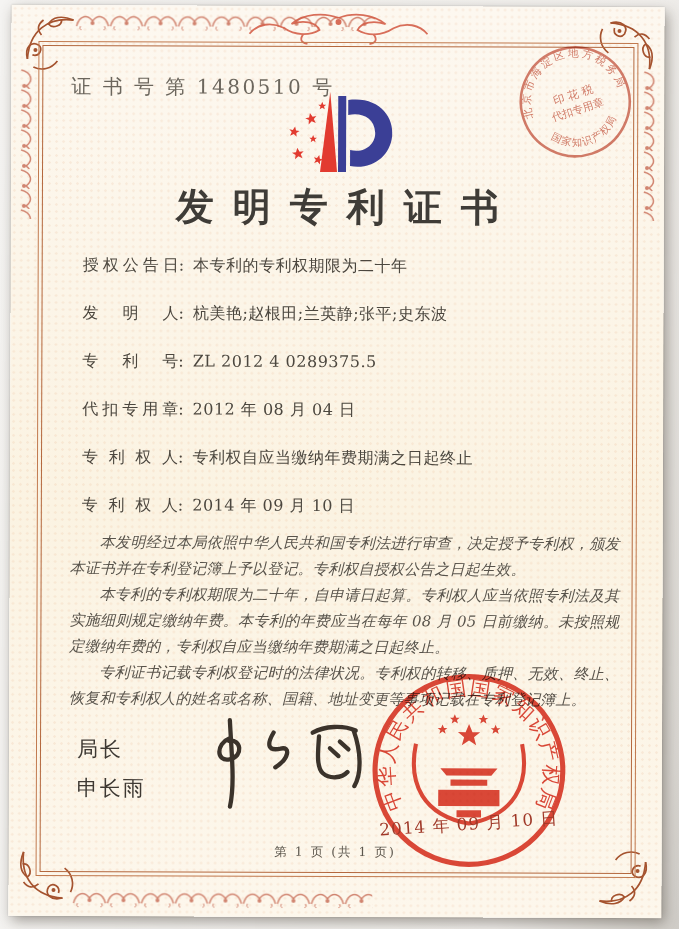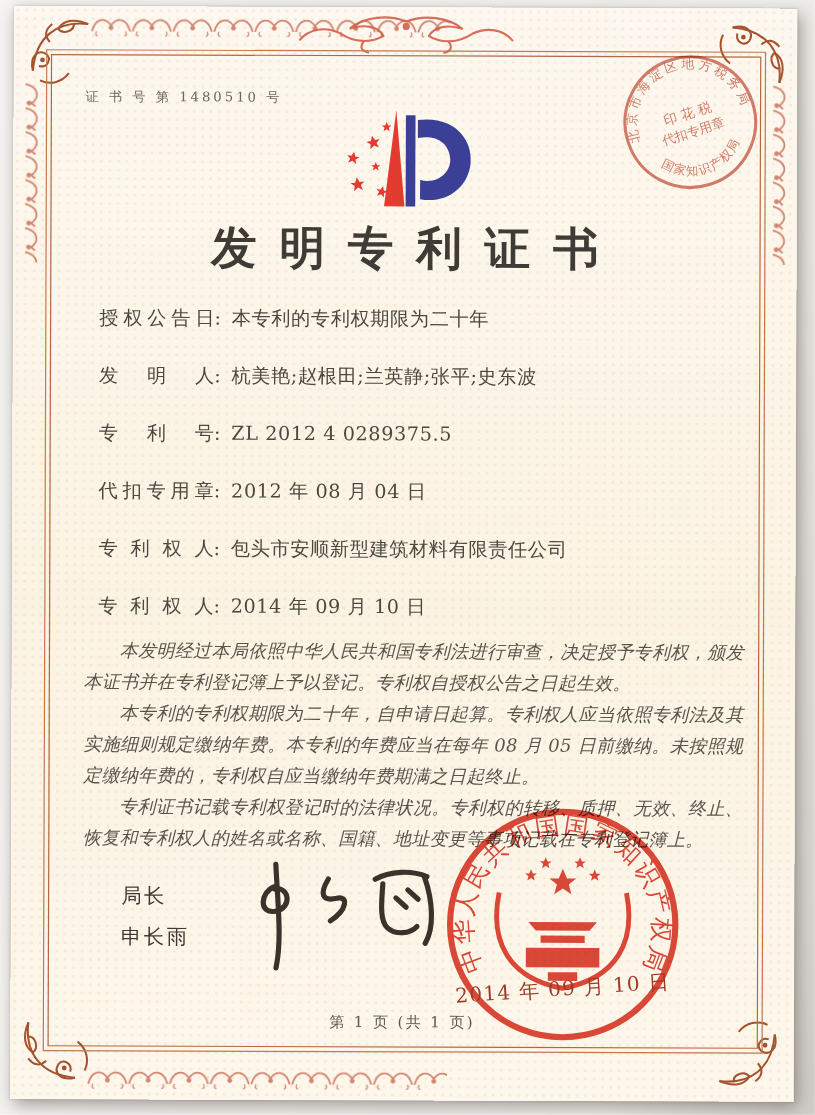--- a/index.html
+++ b/index.html
@@ -28,39 +28,39 @@
   .corner.br{right:6px;bottom:8px;transform:rotate(180deg);}
   .corner.bl{left:6px;bottom:8px;transform:rotate(270deg);}
   .center-orn{position:absolute;top:4px;left:50%;transform:translateX(-50%);width:190px;height:36px;opacity:.9;}
   .inner-frame{
     position:absolute;left:31px;top:40px;right:30px;bottom:44px;
     border:1px solid #b4683e;outline:1px solid #c1794e;outline-offset:3px;
     pointer-events:none;
   }
   .cert-no{
     position:absolute;left:60px;top:68px;
-    font-size:11px;letter-spacing:2.5px;color:#6b665d;
+    font-size:20px;letter-spacing:2.5px;color:#6b665d;
   }
   .logo{position:absolute;left:269px;top:78px;width:120px;height:92px;}
   .title{
     position:absolute;left:0;right:0;top:176px;margin:0;text-align:center;
     font-size:38px;font-weight:600;color:#3f3c37;
     letter-spacing:19px;padding-left:19px;
   }
   .fields{position:absolute;left:72px;right:48px;top:250px;}
   .field{margin-bottom:21px;font-size:16px;color:#4c473f;height:27px;white-space:nowrap;}
   .field .lbl{display:inline-block;width:6em;text-align:justify;text-align-last:justify;vertical-align:top;}
   .field .colon{margin-right:9px;}
   .field .val{letter-spacing:.5px;}
   .paras{
     position:absolute;left:60px;top:524px;width:550px;
     font-size:15px;line-height:26px;color:#58534b;font-style:italic;
   }
   .paras p{margin:0;text-indent:2em;text-align:justify;letter-spacing:.2px;}
-  .signer{position:absolute;left:92px;top:730px;font-size:17px;color:#3e3933;
+  .signer{position:absolute;left:68px;top:730px;font-size:21px;color:#3e3933;
     font-family:Liberation Sans, sans-serif;}
   .signer div{margin-bottom:11px;letter-spacing:2px;}
   .signature{position:absolute;left:186px;top:702px;width:195px;height:105px;transform:rotate(-3deg);}
   .seal{position:absolute;left:360px;top:664px;width:200px;height:200px;mix-blend-mode:multiply;opacity:.92;}
   .stamp{position:absolute;left:505px;top:36px;width:118px;height:118px;transform:rotate(-18deg);opacity:.75;mix-blend-mode:multiply;}
   .footer{
     position:absolute;left:0;right:0;top:838px;text-align:center;
     font-size:12.5px;color:#5c574e;letter-spacing:2px;
   }
   svg text{font-family:"DejaVu Serif","Liberation Serif",serif;}
@@ -155,21 +155,21 @@
     <div class="field">
       <span class="lbl">发明人</span><span class="colon">:</span><span class="val">杭美艳;赵根田;兰英静;张平;史东波</span>
     </div>
     <div class="field">
       <span class="lbl">专利号</span><span class="colon">:</span><span class="val">ZL 2012 4 0289375.5</span>
     </div>
     <div class="field">
       <span class="lbl">代扣专用章</span><span class="colon">:</span><span class="val">2012 年 08 月 04 日</span>
     </div>
     <div class="field">
-      <span class="lbl">专利权人</span><span class="colon">:</span><span class="val">包头市安顺新型建筑材料有限责任公司</span>
+      <span class="lbl">专利权人</span><span class="colon">:</span><span class="val">专利权自应当缴纳年费期满之日起终止</span>
     </div>
     <div class="field">
       <span class="lbl">专利权人</span><span class="colon">:</span><span class="val">2014 年 09 月 10 日</span>
     </div>
   </div>
 
   <div class="paras">
     <p>本发明经过本局依照中华人民共和国专利法进行审查，决定授予专利权，颁发本证书并在专利登记簿上予以登记。专利权自授权公告之日起生效。</p>
     <p>本专利的专利权期限为二十年，自申请日起算。专利权人应当依照专利法及其实施细则规定缴纳年费。本专利的年费应当在每年 08 月 05 日前缴纳。未按照规定缴纳年费的，专利权自应当缴纳年费期满之日起终止。</p>
     <p>专利证书记载专利权登记时的法律状况。专利权的转移、质押、无效、终止、恢复和专利权人的姓名或名称、国籍、地址变更等事项记载在专利登记簿上。</p>

